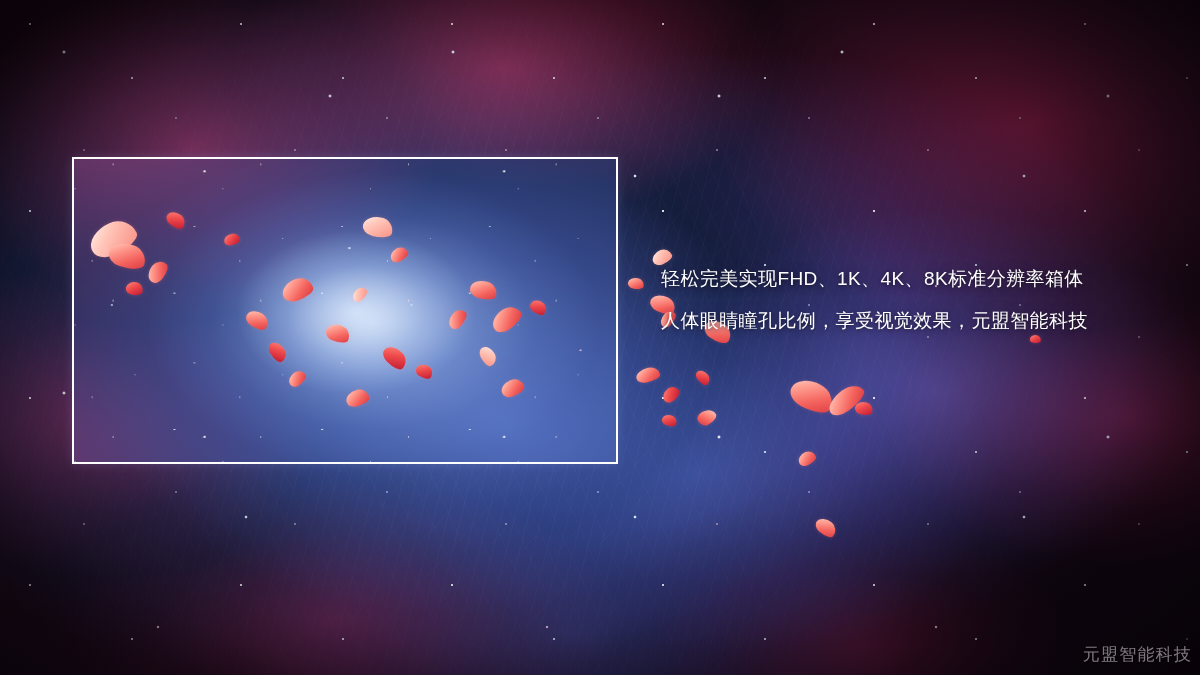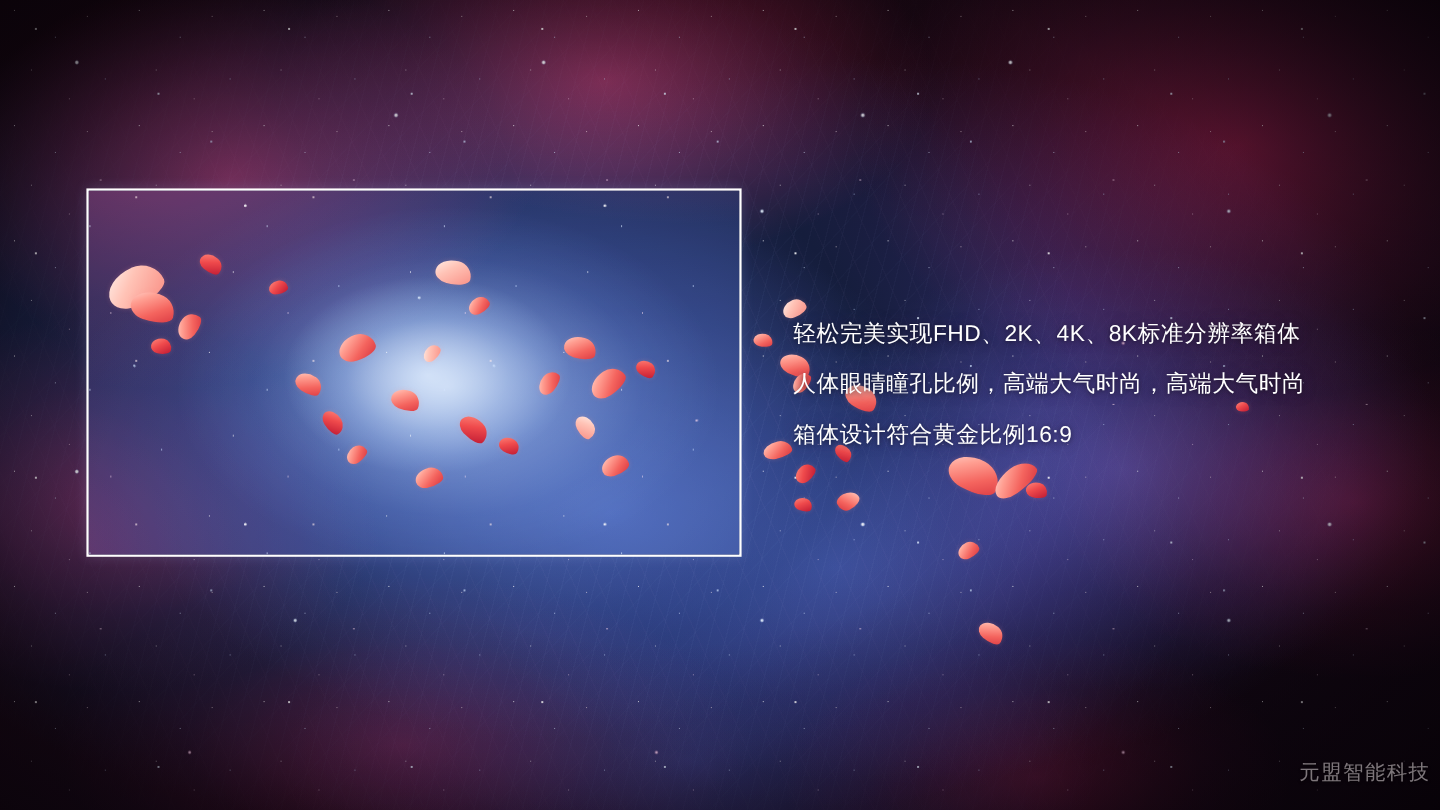--- a/index.html
+++ b/index.html
@@ -188,21 +188,21 @@
     font-size: 19px;
     line-height: 42px;
     white-space: nowrap;
     letter-spacing: 0.4px;
     text-shadow: 0 1px 4px rgba(0,0,0,0.55), 0 0 12px rgba(60,40,90,0.45);
   }
 
   #watermark {
     position: absolute;
     right: 8px;
-    bottom: 20px;
+    bottom: 9px;
     font-size: 17px;
     color: rgba(236,226,230,0.52);
     letter-spacing: 1.2px;
     white-space: nowrap;
     text-shadow: 0 1px 2px rgba(0,0,0,0.55);
   }
 </style>
 </head>
 <body>
 
@@ -295,20 +295,19 @@
           <div class="petal" style="width: 26.98px; height: 18.46px; transform: rotate(16deg); left: 395.9px; top: 121.76px;"></div>
           <div class="petal pale" style="width: 19.88px; height: 14.2px; transform: rotate(62deg); left: 404.42px; top: 189.92px;"></div>
           <div class="petal" style="width: 22.72px; height: 15.62px; transform: rotate(-20deg); left: 427.14px; top: 221.16px;"></div>
           <div class="petal deep" style="width: 17.04px; height: 12.78px; transform: rotate(38deg); left: 455.54px; top: 141.64px;"></div>
           <div class="petal" style="width: 31.24px; height: 19.88px; transform: rotate(-34deg); left: 417.2px; top: 150.16px;"></div>
         </div>
     </div>
   </div>
 
   <div id="body-text">
-    <div class="body-line">轻松完美实现FHD、2K、4K、8K标准分辨率箱体</div>
-    <div class="body-line">人体眼睛瞳孔比例，高端大气时尚，高端大气时尚</div>
-    <div class="body-line">箱体设计符合黄金比例16:9</div>
+    <div class="body-line">轻松完美实现FHD、1K、4K、8K标准分辨率箱体</div>
+    <div class="body-line">人体眼睛瞳孔比例，享受视觉效果，元盟智能科技</div>
   </div>
 
   <div id="watermark">元盟智能科技</div>
 
 </div>
 
 </body></html>

